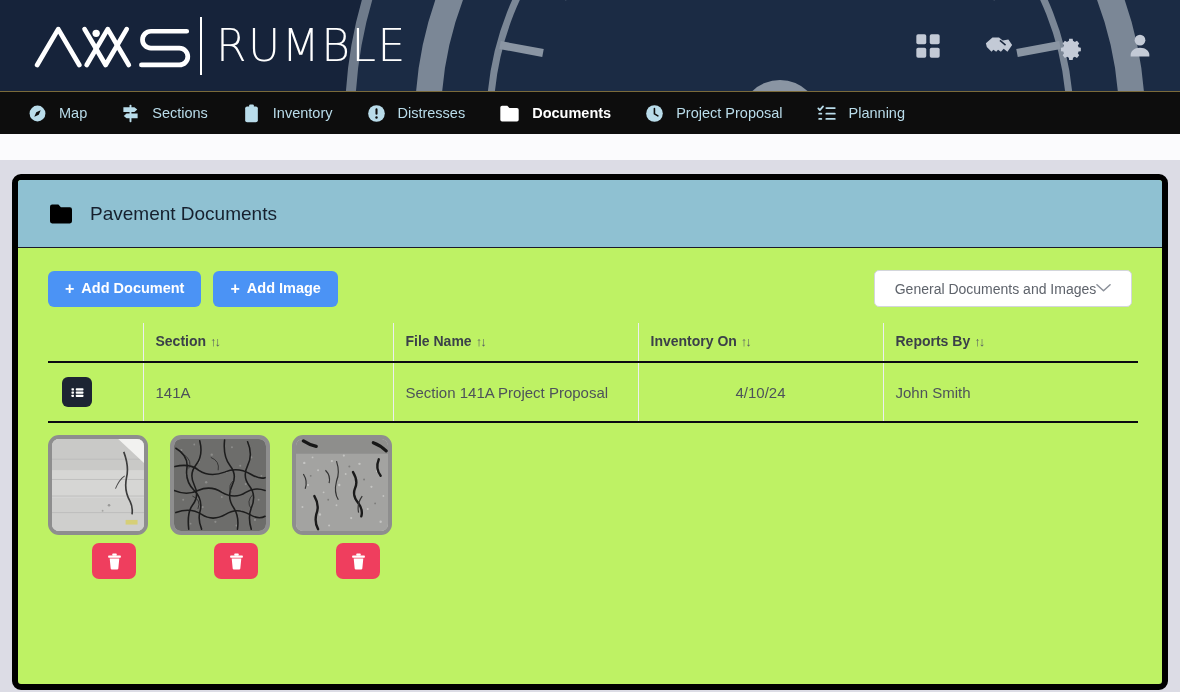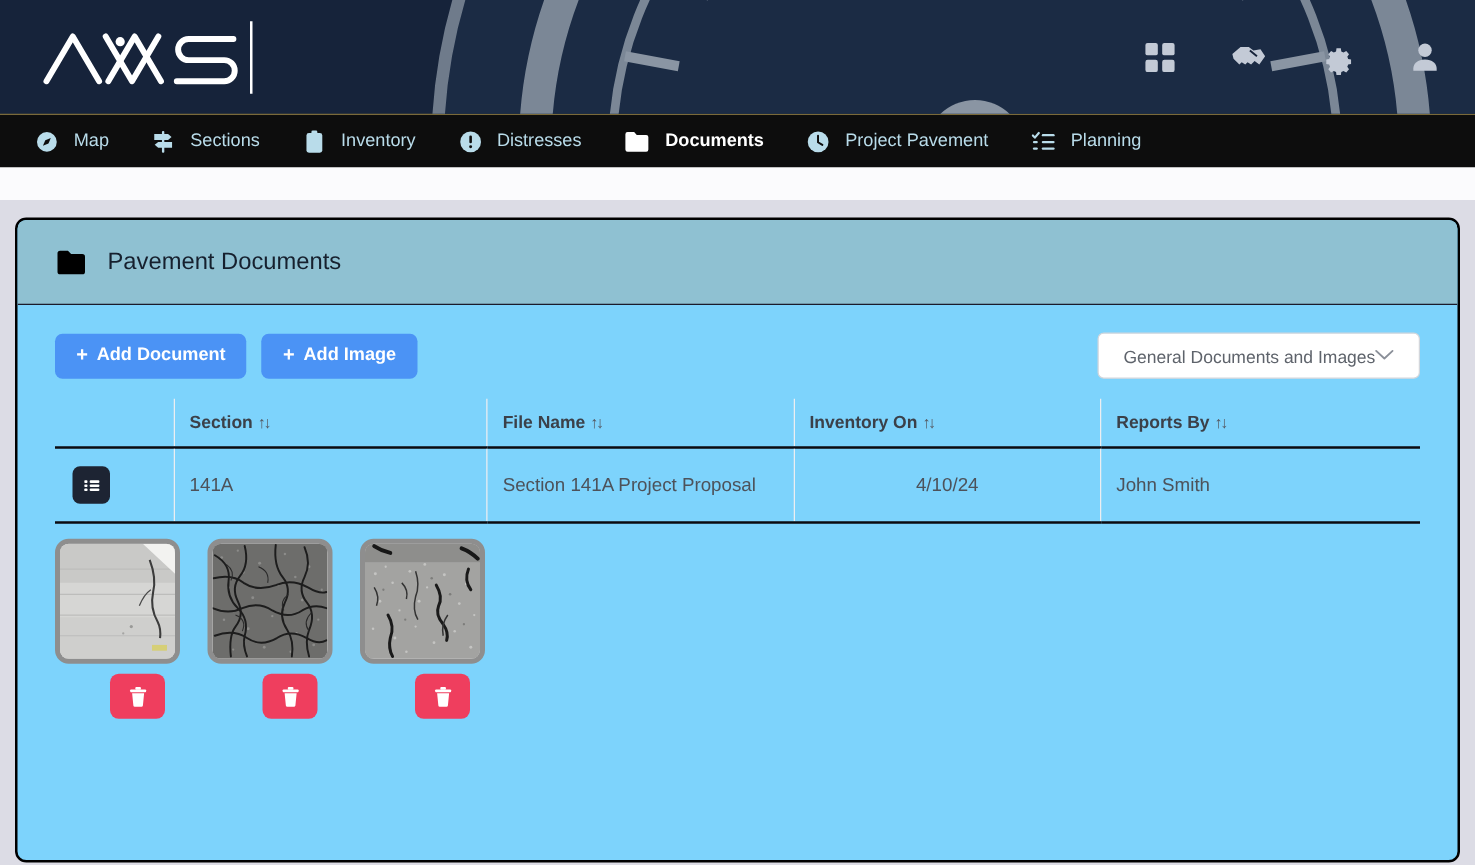--- a/index.html
+++ b/index.html
@@ -78,22 +78,22 @@
   .nav-item.active svg { fill: #ffffff; }
 
   
   .white-strip { height: 26px; background: #fbfbfd; }
   .page-bg {
     height: 534px;
     background: #dcdce5;
     padding: 14px 12px 0 12px;
   }
   .card {
-    background: #7dd3fc;
-    border: 2px solid #000000;
+    background: #bef264;
+    border: 6px solid #000000;
     border-radius: 9px;
     height: 516px;
     overflow: hidden;
     display: flex;
     flex-direction: column;
   }
   .card-header {
     background: #8fc1d2;
     height: 68px;
     display: flex;
@@ -264,20 +264,21 @@
     <svg class="logo-avas" viewBox="0 0 300 96">
       <g fill="none" stroke="#ffffff" stroke-width="9" stroke-linejoin="round" stroke-linecap="round">
         <path d="M6 84 L46 16 L86 84"></path>
         <path d="M96 16 L136 84 L176 16"></path>
         <path d="M100 84 L140 16 L180 84"></path>
         <path d="M290 20 H222 a16 16 0 0 0 0 32 h54 a16 16 0 0 1 0 32 h-72"></path>
       </g>
       <circle cx="118" cy="24" r="7" fill="#ffffff"></circle>
     </svg>
     <div class="logo-divider"></div>
+    <div class="logo-rumble">RUMBLE</div>
   </div>
 
   <div class="header-icons">
     <span>
       <svg width="28" height="28" viewBox="0 0 24 24">
           <rect x="2" y="2" width="8.5" height="8.5" rx="1.5"></rect>
           <rect x="13.5" y="2" width="8.5" height="8.5" rx="1.5"></rect>
           <rect x="2" y="13.5" width="8.5" height="8.5" rx="1.5"></rect>
           <rect x="13.5" y="13.5" width="8.5" height="8.5" rx="1.5"></rect>
         </svg>
@@ -355,21 +356,21 @@
     <span>Documents</span>
   </div>
 
   <div class="nav-item">
     <span>
       <svg width="19" height="19" viewBox="0 0 24 24">
           <circle cx="12" cy="12" r="10.5"></circle>
           <path d="M11.9 5.8v6.6l4.4 2.6" stroke="#0d0d0d" stroke-width="2" fill="none" stroke-linecap="round"></path>
         </svg>
     </span>
-    <span>Project Pavement</span>
+    <span>Project Proposal</span>
   </div>
 
   <div class="nav-item">
     <span>
       <svg width="20" height="19" viewBox="0 0 24 24">
           <path d="M1 5.5l2 2.2L7 3" stroke="#b9dcea" stroke-width="2.2" fill="none" stroke-linecap="round" stroke-linejoin="round"></path>
           <rect x="10" y="4" width="13" height="2.4" rx="1.2"></rect>
           <rect x="1" y="11" width="5" height="2.4" rx="1.2"></rect>
           <rect x="10" y="11" width="13" height="2.4" rx="1.2"></rect>
           <rect x="1" y="17.6" width="5" height="2.4" rx="1.2"></rect>

